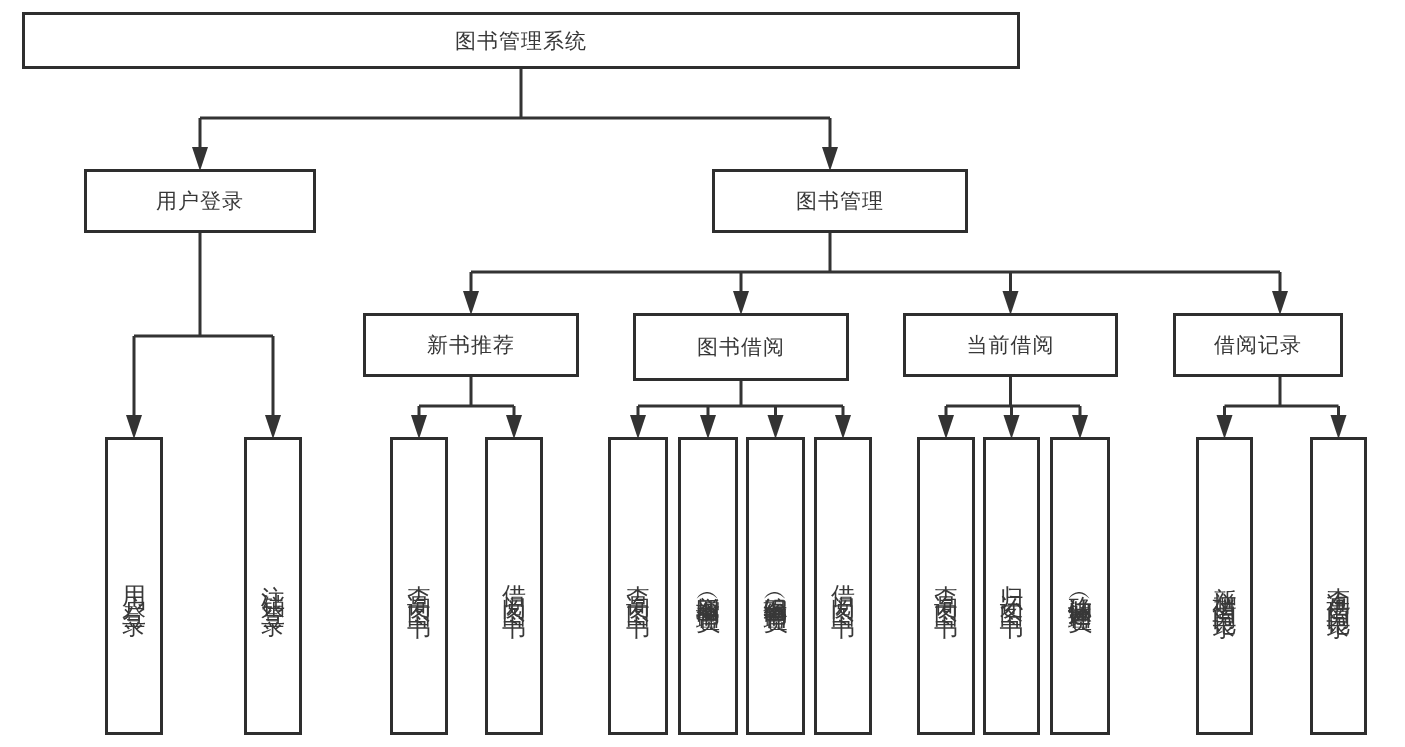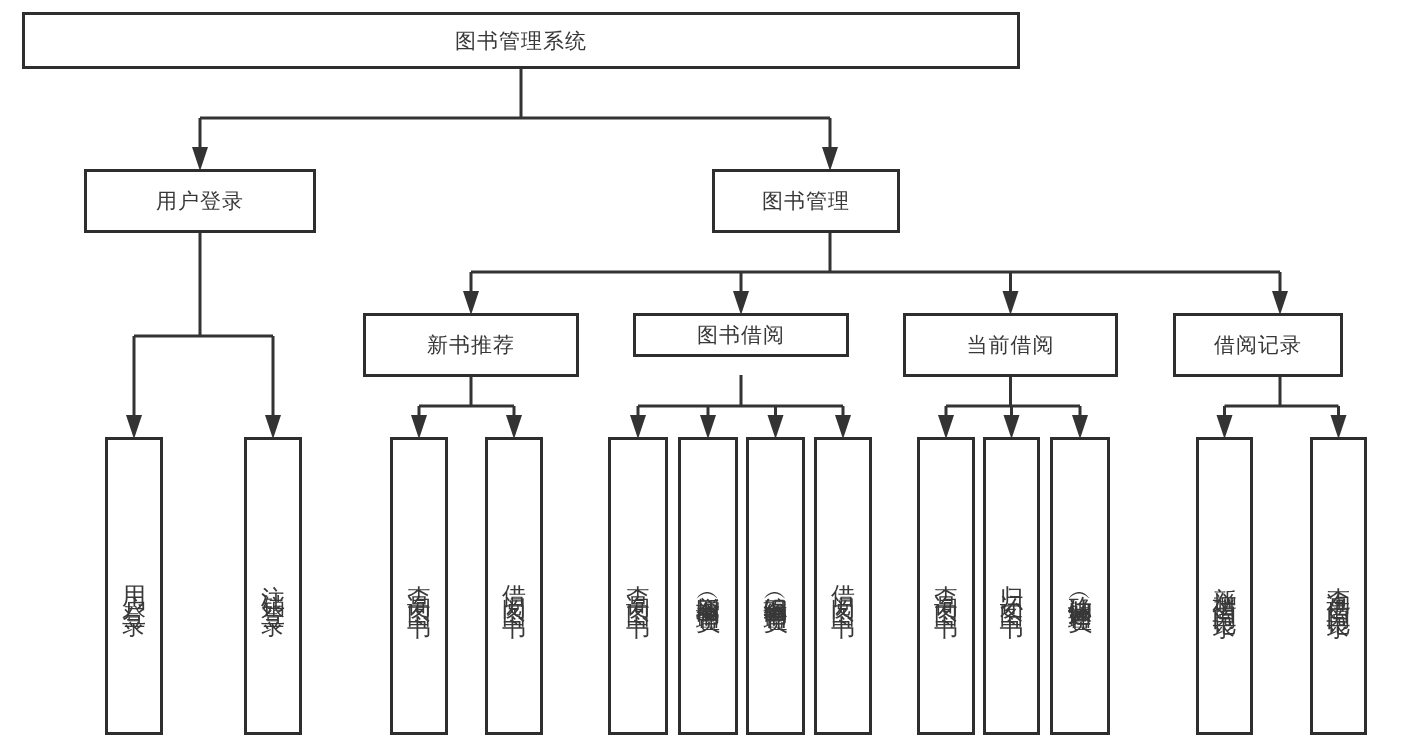--- a/index.html
+++ b/index.html
@@ -96,27 +96,27 @@
       <polygon points="1216.5,415 1232.5,415 1224.5,439" fill="#333333"></polygon>
       <polygon points="1330.5,415 1346.5,415 1338.5,439" fill="#333333"></polygon>
     </svg>
   <div id="node-layer">
       <div class="node h" style="left: 22px; top: 12px; width: 998px; height: 57px;">
         <span class="label">图书管理系统</span>
       </div>
       <div class="node h" style="left: 84px; top: 169px; width: 232px; height: 64px;">
         <span class="label">用户登录</span>
       </div>
-      <div class="node h" style="left: 712px; top: 169px; width: 188px; height: 64px;">
+      <div class="node h" style="left: 712px; top: 169px; width: 256px; height: 64px;">
         <span class="label">图书管理</span>
       </div>
       <div class="node h" style="left: 363px; top: 313px; width: 216px; height: 64px;">
         <span class="label">新书推荐</span>
       </div>
-      <div class="node h" style="left: 633px; top: 313px; width: 216px; height: 44px;">
+      <div class="node h" style="left: 633px; top: 313px; width: 216px; height: 68px;">
         <span class="label">图书借阅</span>
       </div>
       <div class="node h" style="left: 903px; top: 313px; width: 215px; height: 64px;">
         <span class="label">当前借阅</span>
       </div>
       <div class="node h" style="left: 1173px; top: 313px; width: 170px; height: 64px;">
         <span class="label">借阅记录</span>
       </div>
       <div class="node v" style="left: 105px; top: 437px; width: 58px; height: 298px;">
         <span class="label ls-loose">用户登录</span>

